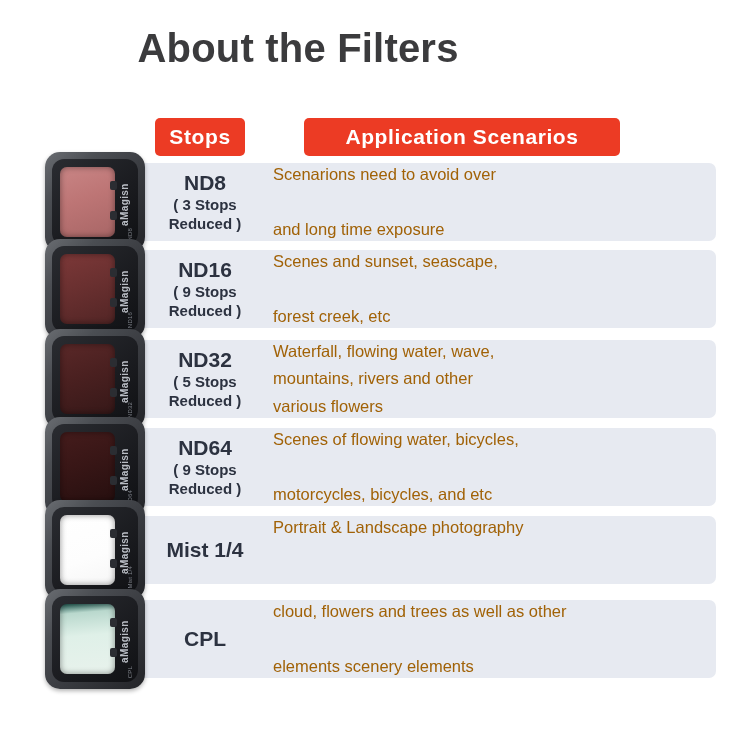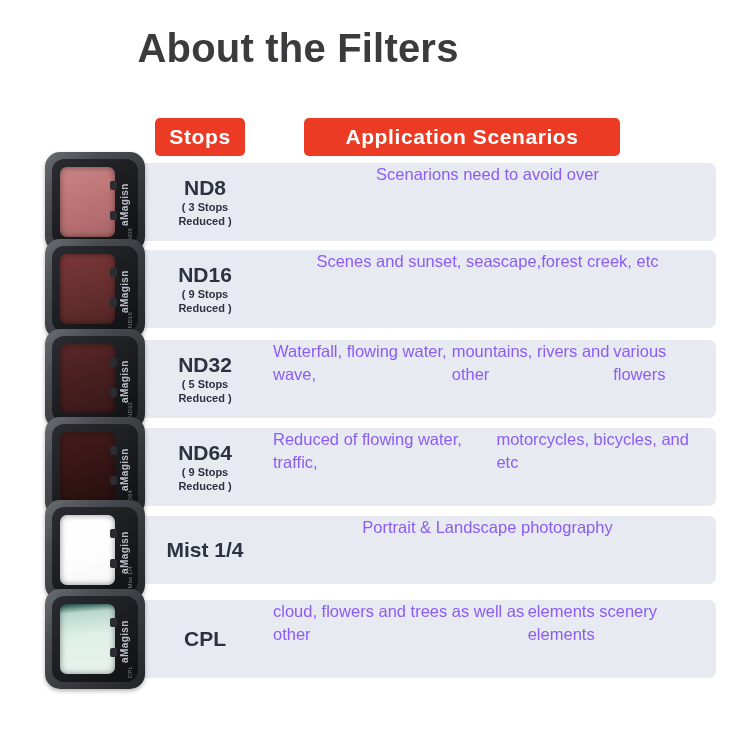--- a/index.html
+++ b/index.html
@@ -90,37 +90,37 @@
     justify-content: center;
     text-align: center;
     color: #2c3240;
   }
   .stops-name {
     font-size: 21px;
     font-weight: bold;
     line-height: 1.15;
   }
   .stops-sub {
-    font-size: 11px;
+    font-size: 15px;
     font-weight: bold;
     line-height: 1.25;
     margin-top: 1px;
   }
   .row-desc {
     position: absolute;
     left: 228px;      
     right: 14px;
     top: 0;
     height: 100%;
     display: flex;
-    flex-direction: row;
-    justify-content: center;
+    flex-direction: column;
+    justify-content: space-between;
     font-size: 16.5px;
     line-height: 1.42;
-    color: #8b5cf6;
+    color: #a16207;
   }
 
   
   .filter-img {
     position: absolute;
     left: 0px;
     width: 100px;
     height: 100px;
   }
   .filter-frame {
@@ -214,20 +214,21 @@
           <div class="brand">aMagisn</div>
           <div class="brand-model">ND8</div>
         </div>
       </div>
       <div class="row-stops">
         <div class="stops-name">ND8</div>
         <div class="stops-sub"><span>( 3 Stops</span><br><span>Reduced )</span></div>
       </div>
       <div class="row-desc">
         <div>Scenarions need to avoid over</div>
+        <div>and long time exposure</div>
       </div>
     </div>
     <div class="row" style="top: 250px; height: 78px;">
       <div class="filter-img" style="top: -11px;">
         <div class="filter-frame">
           <div class="filter-inner">
             <div class="filter-glass" style="background: linear-gradient(160deg, rgb(124, 56, 56) 0%, rgb(106, 48, 48) 45%, rgb(82, 37, 37) 100%);"></div>
             <div class="notch notch-a"></div>
             <div class="notch notch-b"></div>
           </div>
@@ -276,21 +277,21 @@
           </div>
           <div class="brand">aMagisn</div>
           <div class="brand-model">ND64</div>
         </div>
       </div>
       <div class="row-stops">
         <div class="stops-name">ND64</div>
         <div class="stops-sub"><span>( 9 Stops</span><br><span>Reduced )</span></div>
       </div>
       <div class="row-desc">
-        <div>Reduced of flowing water, traffic,</div>
+        <div>Scenes of flowing water, bicycles,</div>
         <div>motorcycles, bicycles, and etc</div>
       </div>
     </div>
     <div class="row" style="top: 516px; height: 68px;">
       <div class="filter-img" style="top: -16px;">
         <div class="filter-frame">
           <div class="filter-inner">
             <div class="filter-glass" style="background: linear-gradient(160deg, rgb(255, 255, 255) 0%, rgb(253, 253, 253) 60%, rgb(246, 246, 246) 100%);"></div>
             <div class="notch notch-a"></div>
             <div class="notch notch-b"></div>

